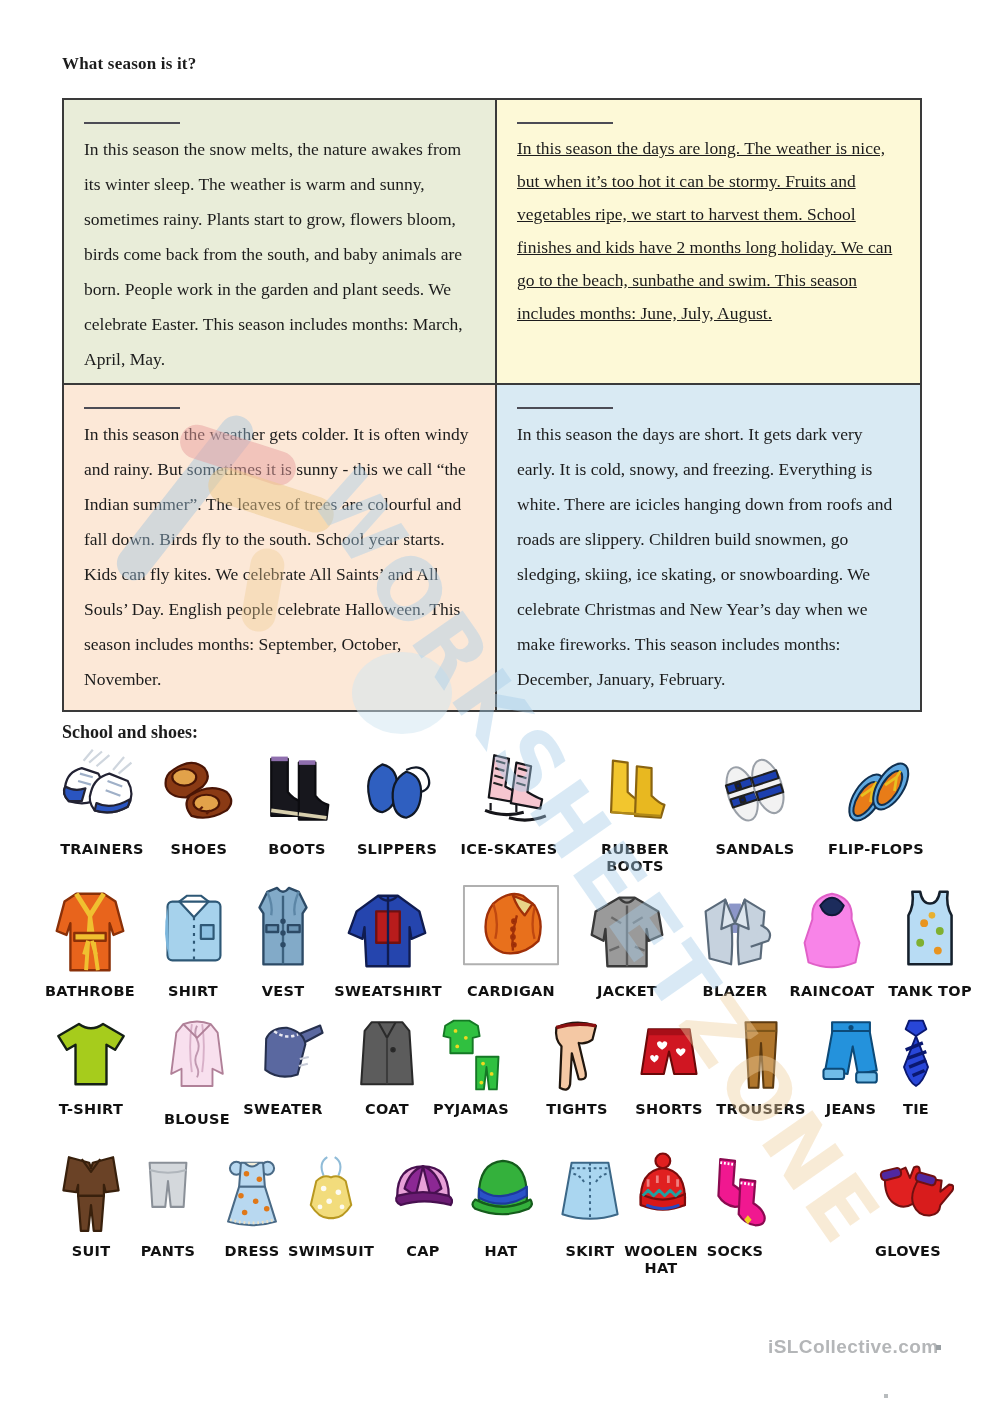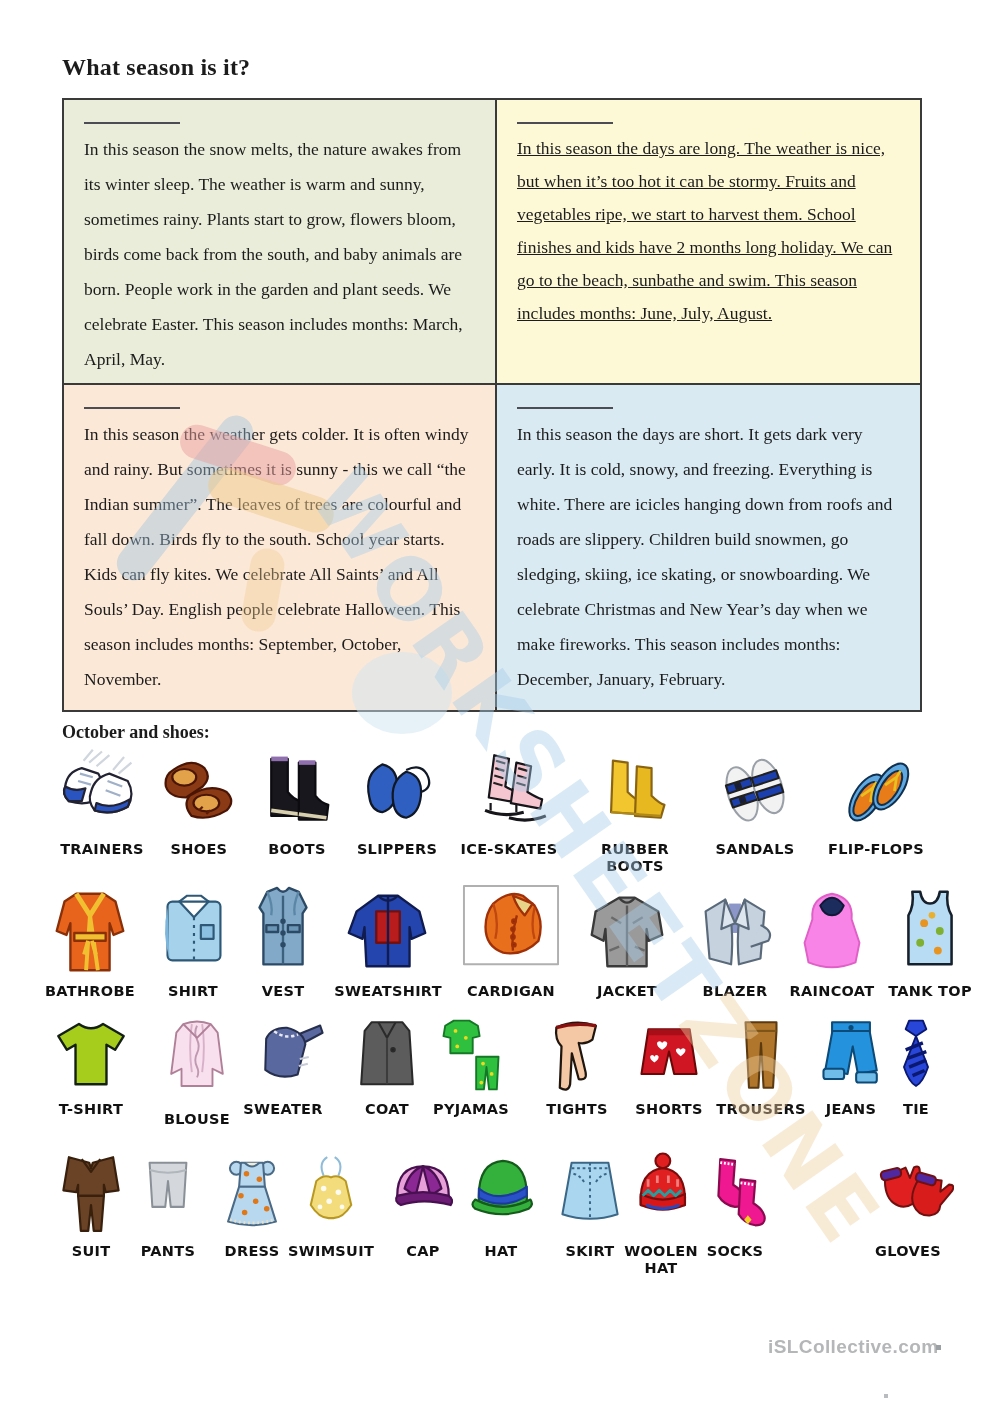--- a/index.html
+++ b/index.html
@@ -1,18 +1,18 @@
 <!DOCTYPE html>
 <html><head>
 <meta charset="utf-8">
 <style>
   html,body{margin:0;padding:0;background:#fff;}
   .page{position:relative;width:1000px;height:1415px;background:#ffffff;overflow:hidden;
         font-family:"Liberation Serif", serif;color:#1c1c1c;}
-  .title{position:absolute;left:62px;top:54px;font-size:24px;font-weight:bold;letter-spacing:.2px;}
+  .title{position:absolute;left:62px;top:54px;font-size:17px;font-weight:bold;letter-spacing:.2px;}
   .season-table{position:absolute;left:62px;top:98px;width:860px;height:614px;
         display:grid;grid-template-columns:433px 423px;grid-template-rows:285px 325px;
         border:2px solid #3a3a3a;box-sizing:border-box;z-index:1;}
   .season-cell{box-sizing:border-box;padding:12px 17px 0 20px;overflow:hidden;}
   .col1{border-right:2px solid #3a3a3a;}
   .row1{border-bottom:2px solid #3a3a3a;}
   .bg-spring{background:#e9edd9;}
   .bg-summer{background:#fdf9d7;}
   .bg-autumn{background:#fce8d7;}
   .bg-winter{background:#d9eaf3;}
@@ -59,21 +59,21 @@
     <div class="season-cell col1 bg-autumn">
       <div class="blank"></div>
       <p class="season-text lh35">In this season the weather gets colder. It is often windy and rainy. But sometimes it is sunny - this we call “the Indian summer”. The leaves of trees are colourful and fall down. Birds fly to the south. School year starts. Kids can fly kites. We celebrate All Saints’ and All Souls’ Day. English people celebrate Halloween. This season includes months: September, October, November.</p>
     </div>
     <div class="season-cell bg-winter">
       <div class="blank"></div>
       <p class="season-text lh35">In this season the days are short. It gets dark very early. It is cold, snowy, and freezing. Everything is white. There are icicles hanging down from roofs and roads are slippery. Children build snowmen, go sledging, skiing, ice skating, or snowboarding. We celebrate Christmas and New Year’s day when we make fireworks. This season includes months: December, January, February.</p>
     </div>
   </div>
 
-  <div class="clothes-heading">October and shoes:</div>
+  <div class="clothes-heading">School and shoes:</div>
 
   <div class="clothes-grid" id="clothes-grid">
       <figure class="item" style="left: 43px; top: 746px; width: 118px;">
         <span class="icn" style="width: 92px; height: 92px;">
           <svg viewBox="0 0 100 100">
             <g stroke="#223" stroke-width="2.4" stroke-linejoin="round">
               <path d="M30 16 L40 4 M36 18 L50 6 M44 22 L58 10" stroke="#cfd6de" fill="none"></path>
               <path d="M10 44 Q12 28 28 24 L46 30 Q54 42 48 56 Q34 66 14 60 Q6 52 10 44Z" fill="#fff"></path>
               <path d="M10 44 Q20 50 32 46 L28 60 Q20 60 14 60 Q6 52 10 44Z" fill="#2a55c0"></path>
               <path d="M26 30 L40 34 M24 38 L38 42" stroke="#9fb0c8" fill="none"></path>

